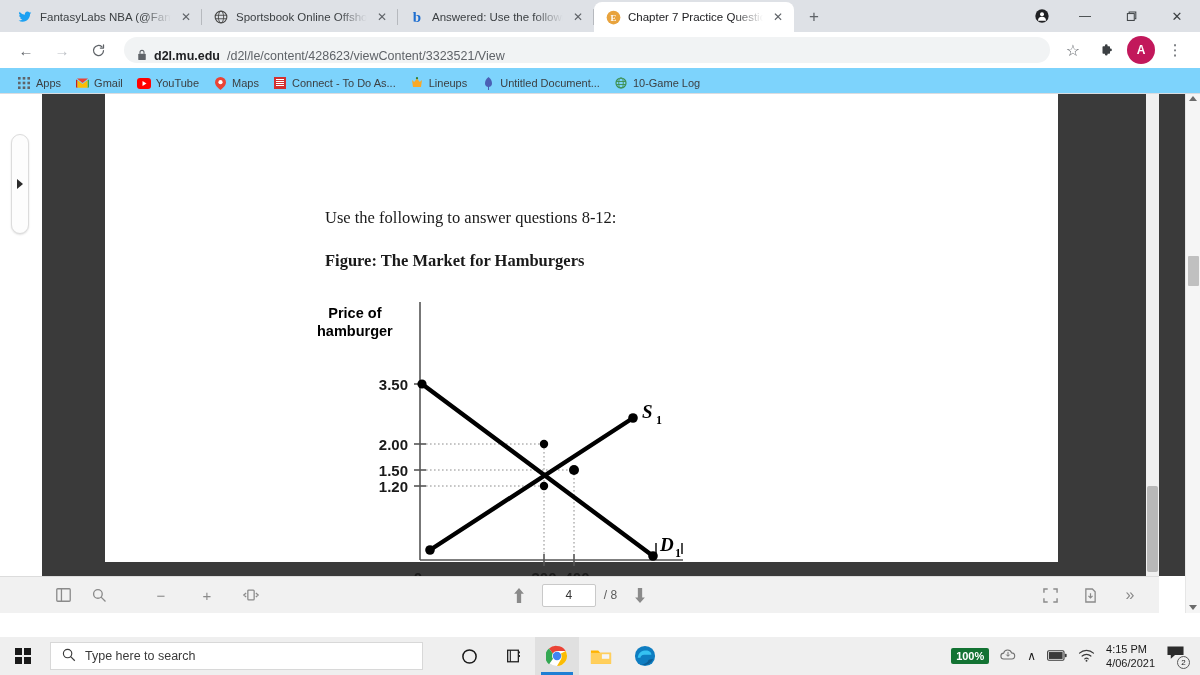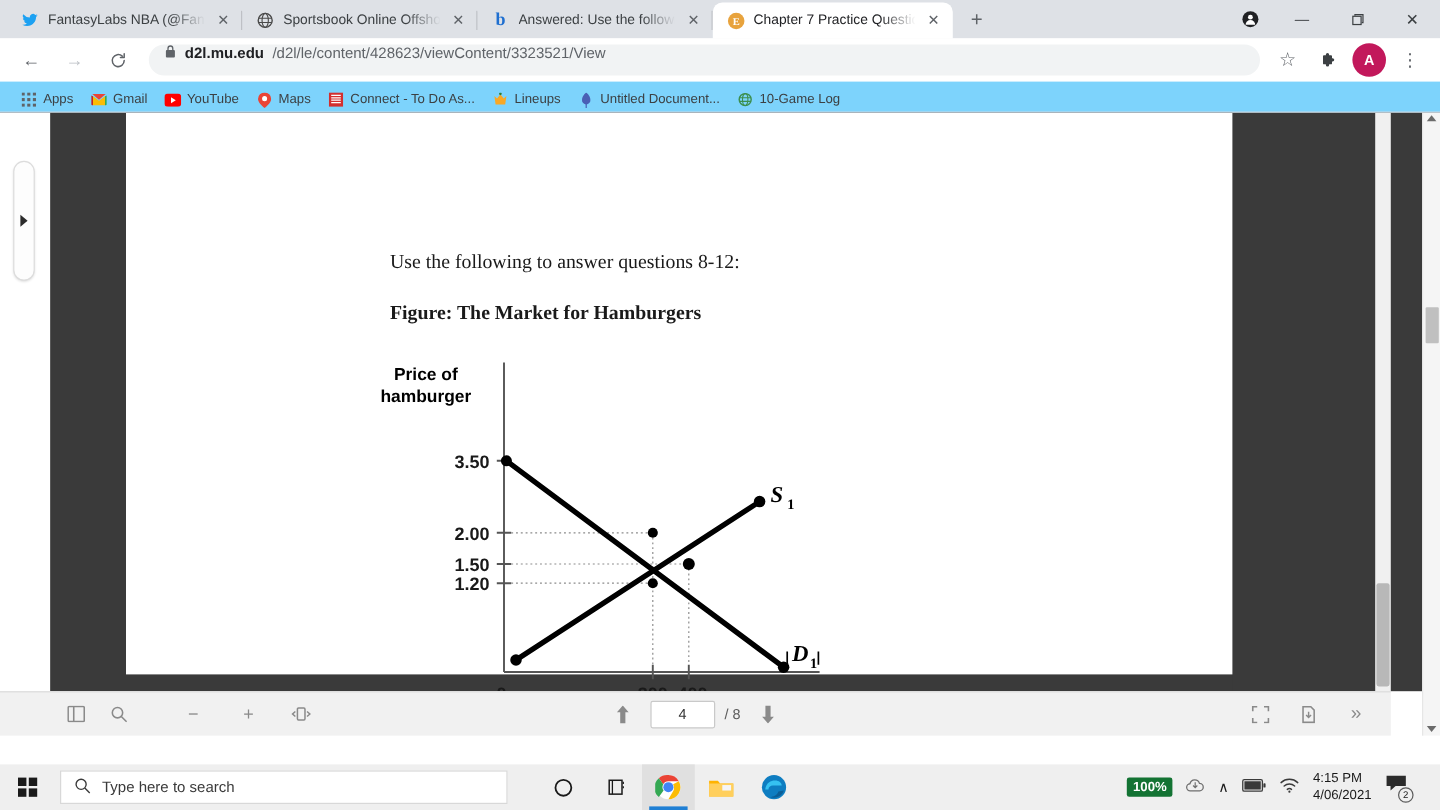--- a/index.html
+++ b/index.html
@@ -70,21 +70,21 @@
     background: #ffffff; display: flex; align-items: center; padding: 0 8px;
   }
   .navbtn {
     width: 28px; height: 28px; margin: 0 4px; border-radius: 50%;
     display: flex; align-items: center; justify-content: center;
     color: #5f6368; font-size: 15px;
   }
   .navbtn.disabled { color: #bdc1c6; }
   .omnibox {
     flex: 1 1 auto; height: 26px; background: #f1f3f4; border-radius: 13px;
-    display: flex; align-items: flex-start; gap: 7px; padding: 0 13px;
+    display: flex; align-items: flex-end; gap: 7px; padding: 0 13px;
     margin: 0 6px 0 8px; font-size: 12.5px; color: #202124;
   }
   .omnibox .lock { font-size: 10px; color: #5f6368; }
   .omnibox .url-host { font-weight: bold; color: #202124; }
   .omnibox .url-path { color: #5f6368; }
   .tb-right { display: flex; align-items: center; }
   .tb-right .tbicon {
     width: 28px; height: 28px; margin: 0 3px; border-radius: 50%;
     display: flex; align-items: center; justify-content: center;
     color: #5f6368; font-size: 14px;
@@ -118,21 +118,21 @@
     position: absolute; left: 11px; top: 40px; width: 18px; height: 100px;
     background: #fdfdfd; border: 1px solid #dcdcdc; border-radius: 9px;
     display: flex; align-items: center; justify-content: center;
     box-shadow: 0 1px 2px rgba(0,0,0,.12);
   }
   .side-handle .tri {
     width: 0; height: 0; border-left: 6px solid #2b2b2b;
     border-top: 5px solid transparent; border-bottom: 5px solid transparent;
   }
   .pdf-stage {
-    position: absolute; left: 42px; top: 0; width: 985px; height: 482px;
+    position: absolute; left: 42px; top: 0; width: 1117px; height: 482px;
     background: #3a3a3a; overflow: hidden;
   }
   .pdf-page {
     position: absolute; left: 63px; top: 0; width: 953px; height: 468px;
     background: #ffffff;
   }
   .pdf-inner-sb {
     position: absolute; right: 41px; top: 0; width: 13px; height: 482px;
     background: #f0f0f0;
   }
@@ -225,21 +225,21 @@
     width: 44px; height: 38px; display: flex; align-items: center;
     justify-content: center; position: relative;
   }
   .tbtask.activeapp { background: #e0e0e0; }
   .tbtask.activeapp::after {
     content: ""; position: absolute; bottom: 0; left: 6px; right: 6px;
     height: 3px; background: #1f7fd4;
   }
   .tray {
     position: absolute; right: 0; height: 38px; display: flex;
-    align-items: center; gap: 11px; padding-right: 24px; font-size: 11px; color: #1a1a1a;
+    align-items: center; gap: 11px; padding-right: 12px; font-size: 11px; color: #1a1a1a;
   }
   .battbadge {
     background: #137333; color: #fff; font-size: 11px; font-weight: bold;
     padding: 2px 5px; border-radius: 2px;
   }
   .clock { line-height: 1.28; text-align: left; font-size: 11px; }
   .notif { position: relative; width: 22px; height: 22px; }
   .notif .cnt {
     position: absolute; right: -2px; bottom: -2px; width: 13px; height: 13px;
     border-radius: 50%; background: #efefef; border: 1px solid #5a5a5a;

